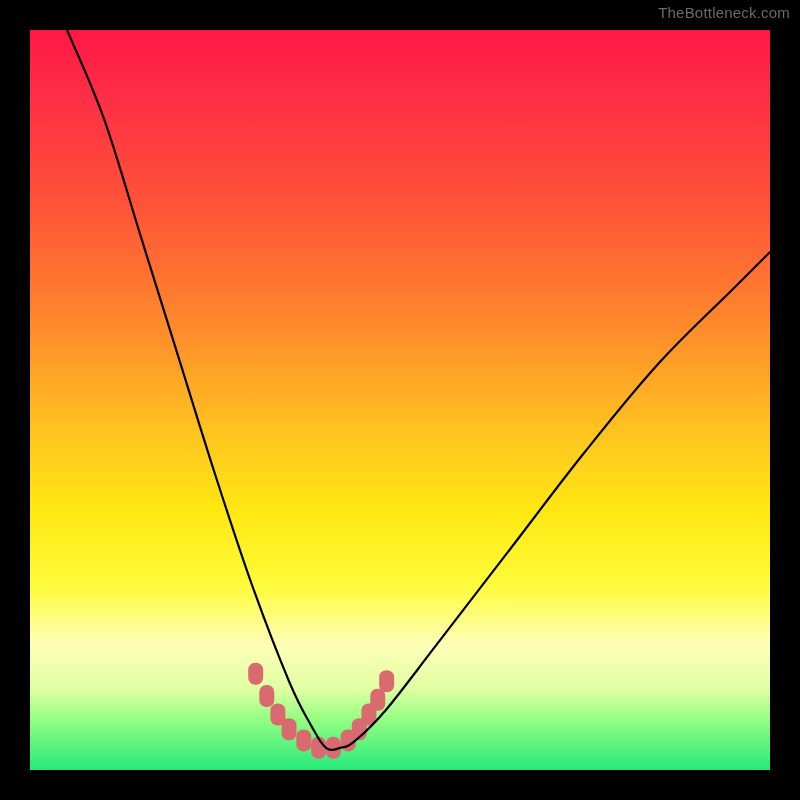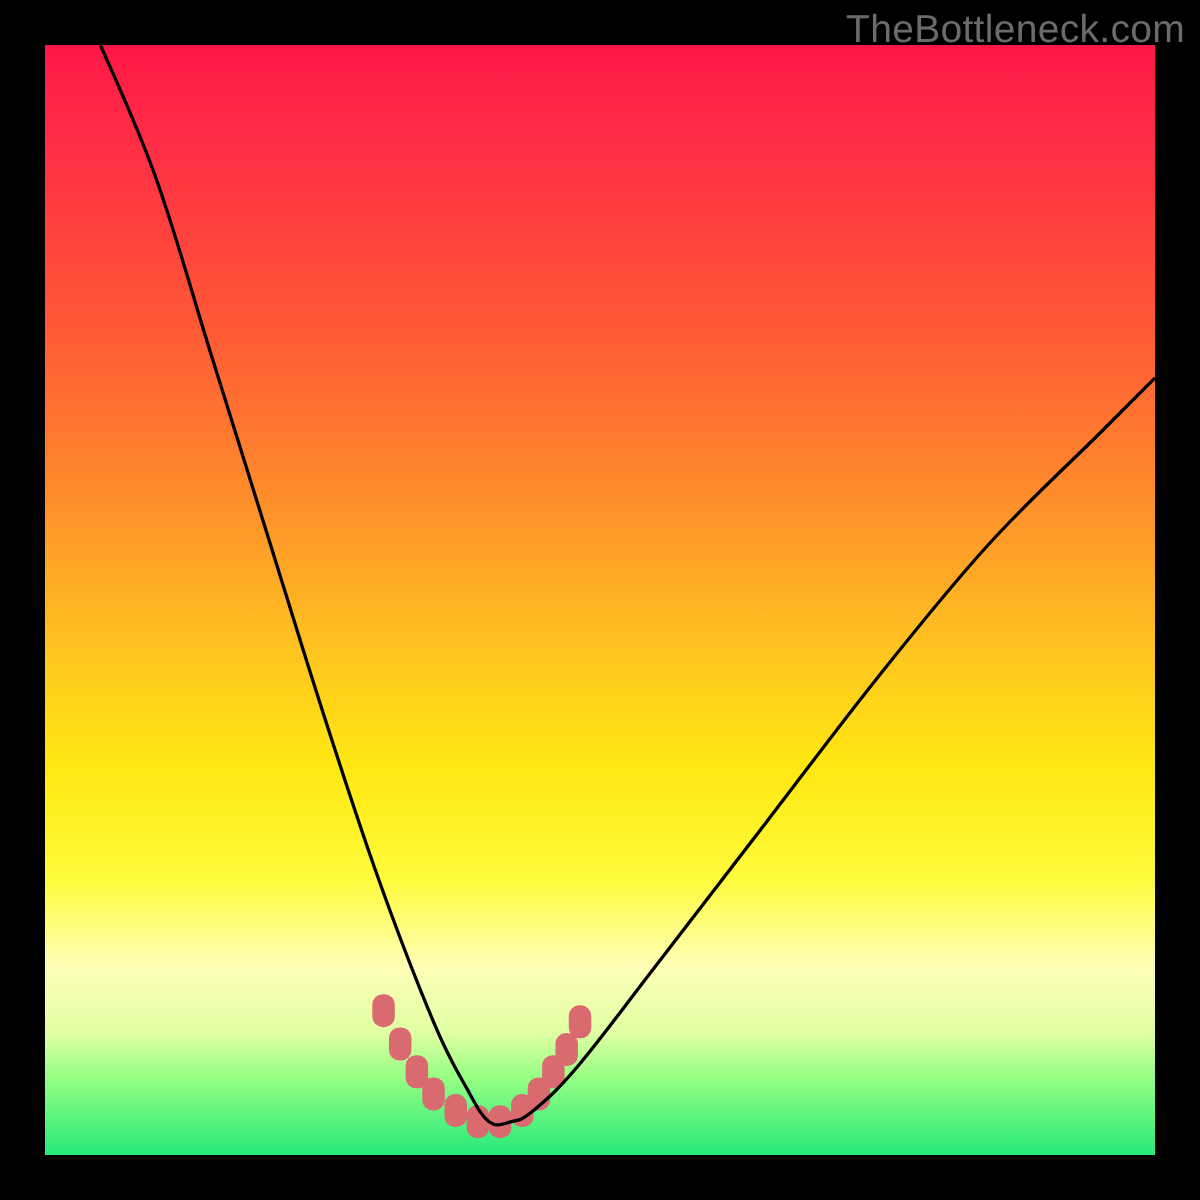--- a/index.html
+++ b/index.html
@@ -30,21 +30,21 @@
       #e0ffa3 89%,
       #96ff83 93%,
       #26e97a 100%
     );
   }
   .watermark {
     position: absolute;
     top: 4px;
     right: 10px;
     color: #6b6b6b;
-    font-size: 26px;
+    font-size: 15px;
     font-weight: 500;
     letter-spacing: 0.2px;
     user-select: none;
   }
   svg.curve {
     position: absolute;
     left: 0;
     top: 0;
     width: 740px;
     height: 740px;

